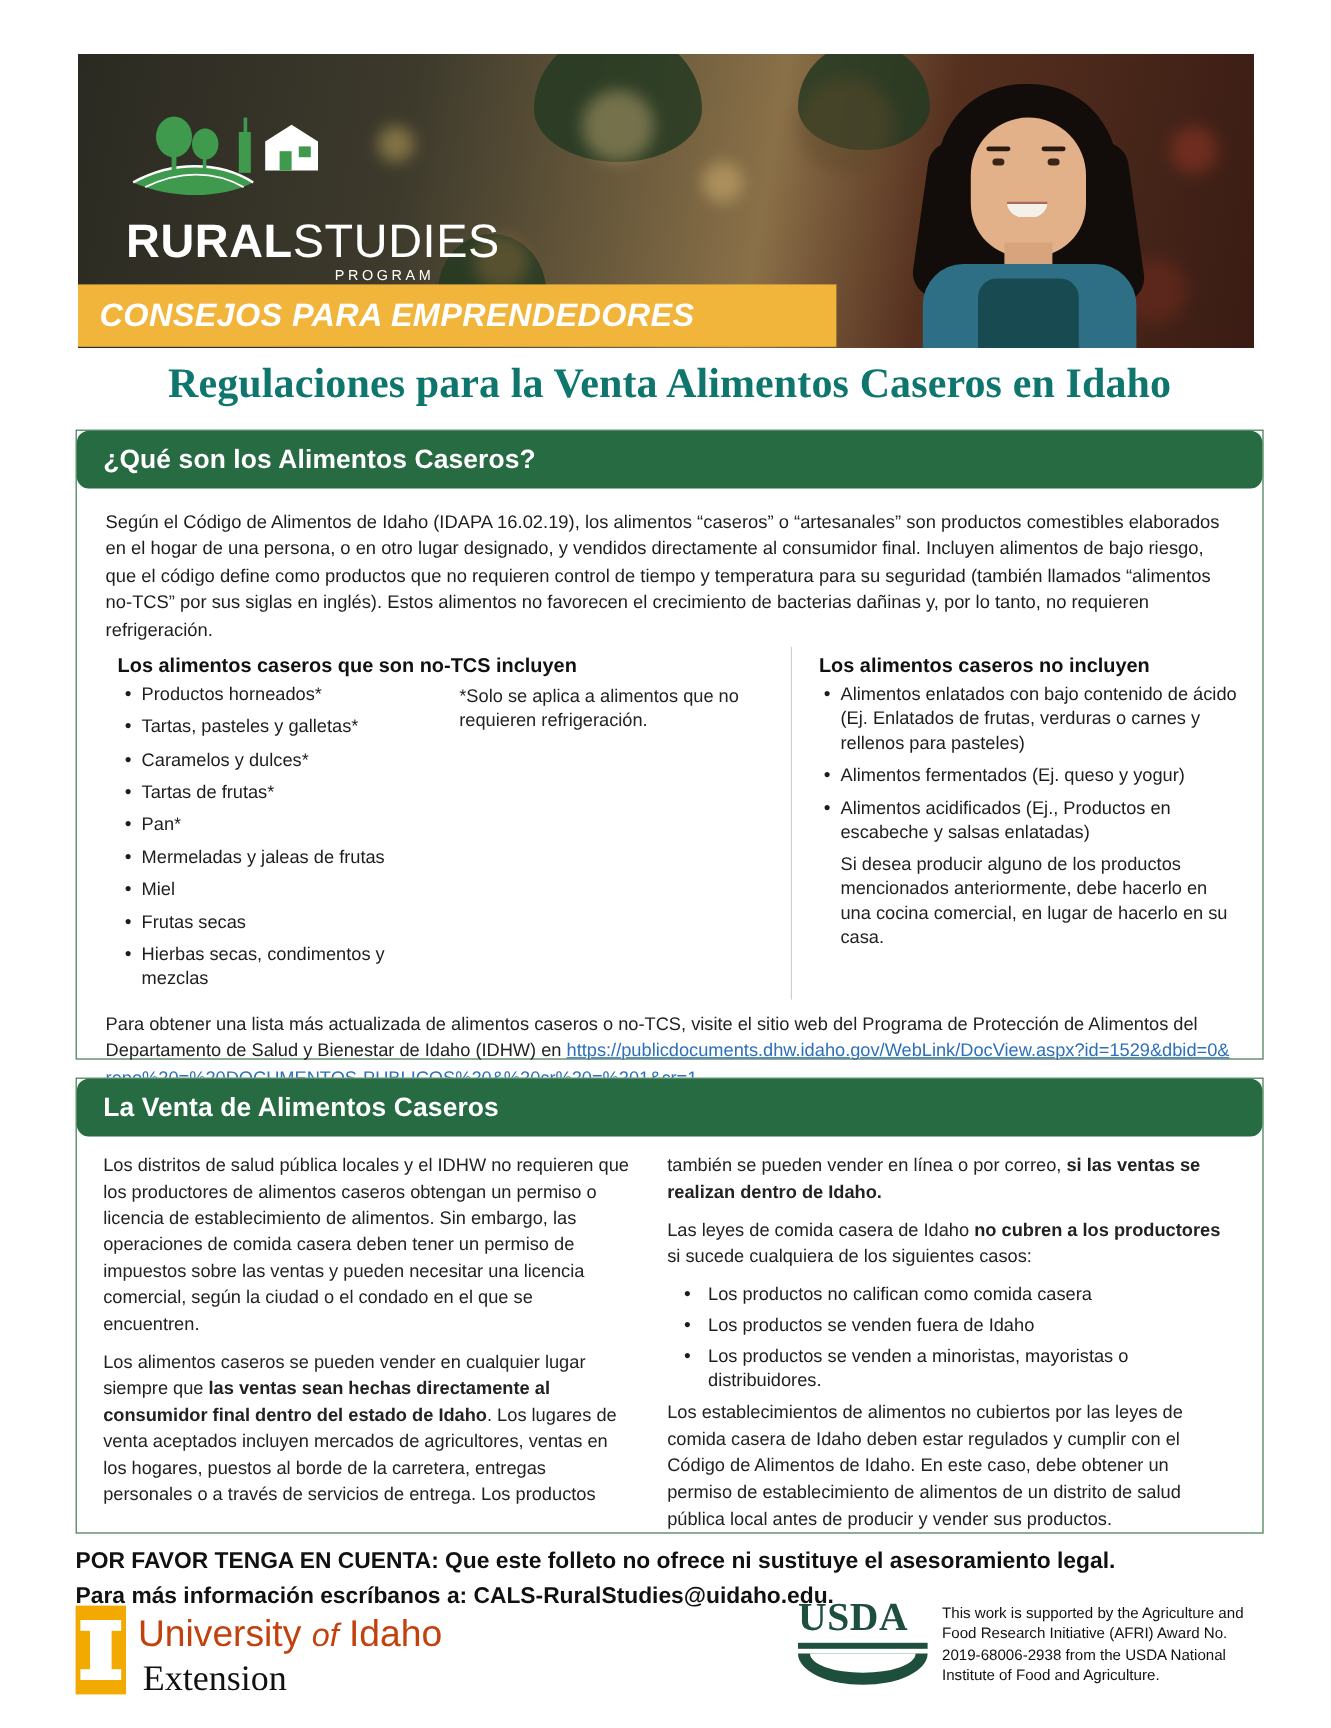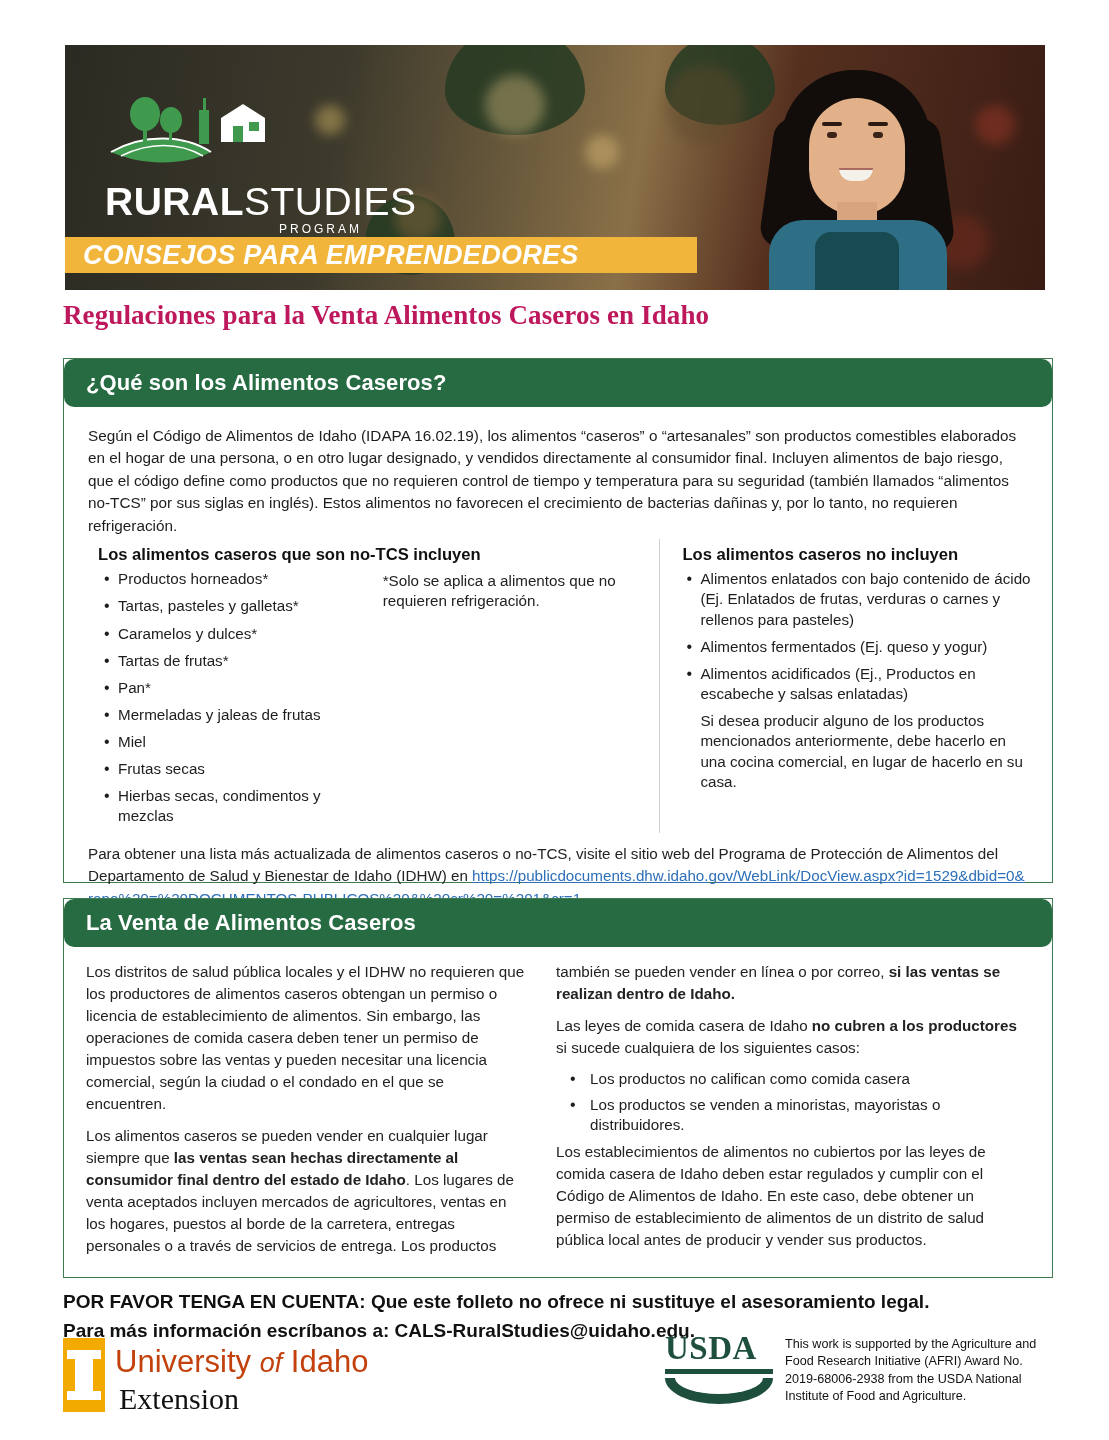--- a/index.html
+++ b/index.html
@@ -66,33 +66,33 @@
   
   .logo { position: absolute; left: 38px; top: 45px; width: 310px; height: 150px; color: #fff; }
   .logo-mark { position: absolute; left: 0; top: 0; width: 200px; height: 92px; }
   .rs-text { position: absolute; left: 2px; top: 92px; font-size: 39px; font-weight: bold; letter-spacing: .5px; line-height: 1; }
   .rs-text .rural { color: #ffffff; }
   .rs-text .studies { color: #ffffff; font-weight: 300; }
   .rs-sub { position: absolute; left: 176px; top: 132px; font-size: 12px; letter-spacing: 3px; color:#ffffff; }
 
   
   .ribbon {
-    position: absolute; left: 65px; top: 237px; width: 632px; height: 36px;
+    position: absolute; left: 65px; top: 237px; width: 632px; height: 52px;
     background: #f2b53b; display: flex; align-items: center;
   }
   .ribbon span {
     font-size: 27px; font-style: italic; font-weight: bold; color: #ffffff;
     padding-left: 18px; letter-spacing: .3px;
   }
 
   
   .doc-title {
     position: absolute; left: 63px; top: 300px; width: 990px;
     font-family: "Liberation Serif", serif;
-    font-size: 27px; font-weight: bold; color: #be185d; letter-spacing: .1px;
+    font-size: 35px; font-weight: bold; color: #0f766e; letter-spacing: .1px; text-align: center;
   }
 
   
   .card { position: absolute; border: 1px solid #3f7b4f; background: #fff; }
   .card-head {
     background: #276b43; color: #fff; font-size: 22px; font-weight: bold;
     padding: 11px 0 11px 22px; letter-spacing: .1px; border-radius: 10px;
   }
   #sec1 { left: 63px; top: 358px; width: 990px; height: 525px; }
   #sec2 { left: 63px; top: 898px; width: 990px; height: 380px; }
@@ -259,20 +259,21 @@
     <div class="s2-left">
       <p>Los distritos de salud pública locales y el IDHW no requieren que los productores de alimentos caseros obtengan un permiso o licencia de establecimiento de alimentos. Sin embargo, las operaciones de comida casera deben tener un permiso de impuestos sobre las ventas y pueden necesitar una licencia comercial, según la ciudad o el condado en el que se encuentren.</p>
       <p><span>Los alimentos caseros se pueden vender en cualquier lugar siempre que </span><b>las ventas sean hechas directamente al consumidor final dentro del estado de Idaho</b><span>. Los lugares de venta aceptados incluyen mercados de agricultores, ventas en los hogares, puestos al borde de la carretera, entregas personales o a través de servicios de entrega. Los productos</span></p>
     </div>
 
     <div class="s2-right">
       <p><span>también se pueden vender en línea o por correo, </span><b>si las ventas se realizan dentro de Idaho.</b></p>
       <p><span>Las leyes de comida casera de Idaho </span><b>no cubren a los productores</b><span> si sucede cualquiera de los siguientes casos:</span></p>
       <ul class="bul">
         <li>Los productos no califican como comida casera</li>
+        <li>Los productos se venden fuera de Idaho</li>
         <li>Los productos se venden a minoristas, mayoristas o distribuidores.</li>
       </ul>
       <p>Los establecimientos de alimentos no cubiertos por las leyes de comida casera de Idaho deben estar regulados y cumplir con el Código de Alimentos de Idaho. En este caso, debe obtener un permiso de establecimiento de alimentos de un distrito de salud pública local antes de producir y vender sus productos.</p>
     </div>
   </div>
 </div>
 
 <div class="footnote">
   <div>POR FAVOR TENGA EN CUENTA: Que este folleto no ofrece ni sustituye el asesoramiento legal.</div>
   <div>Para más información escríbanos a: CALS-RuralStudies@uidaho.edu.</div>

